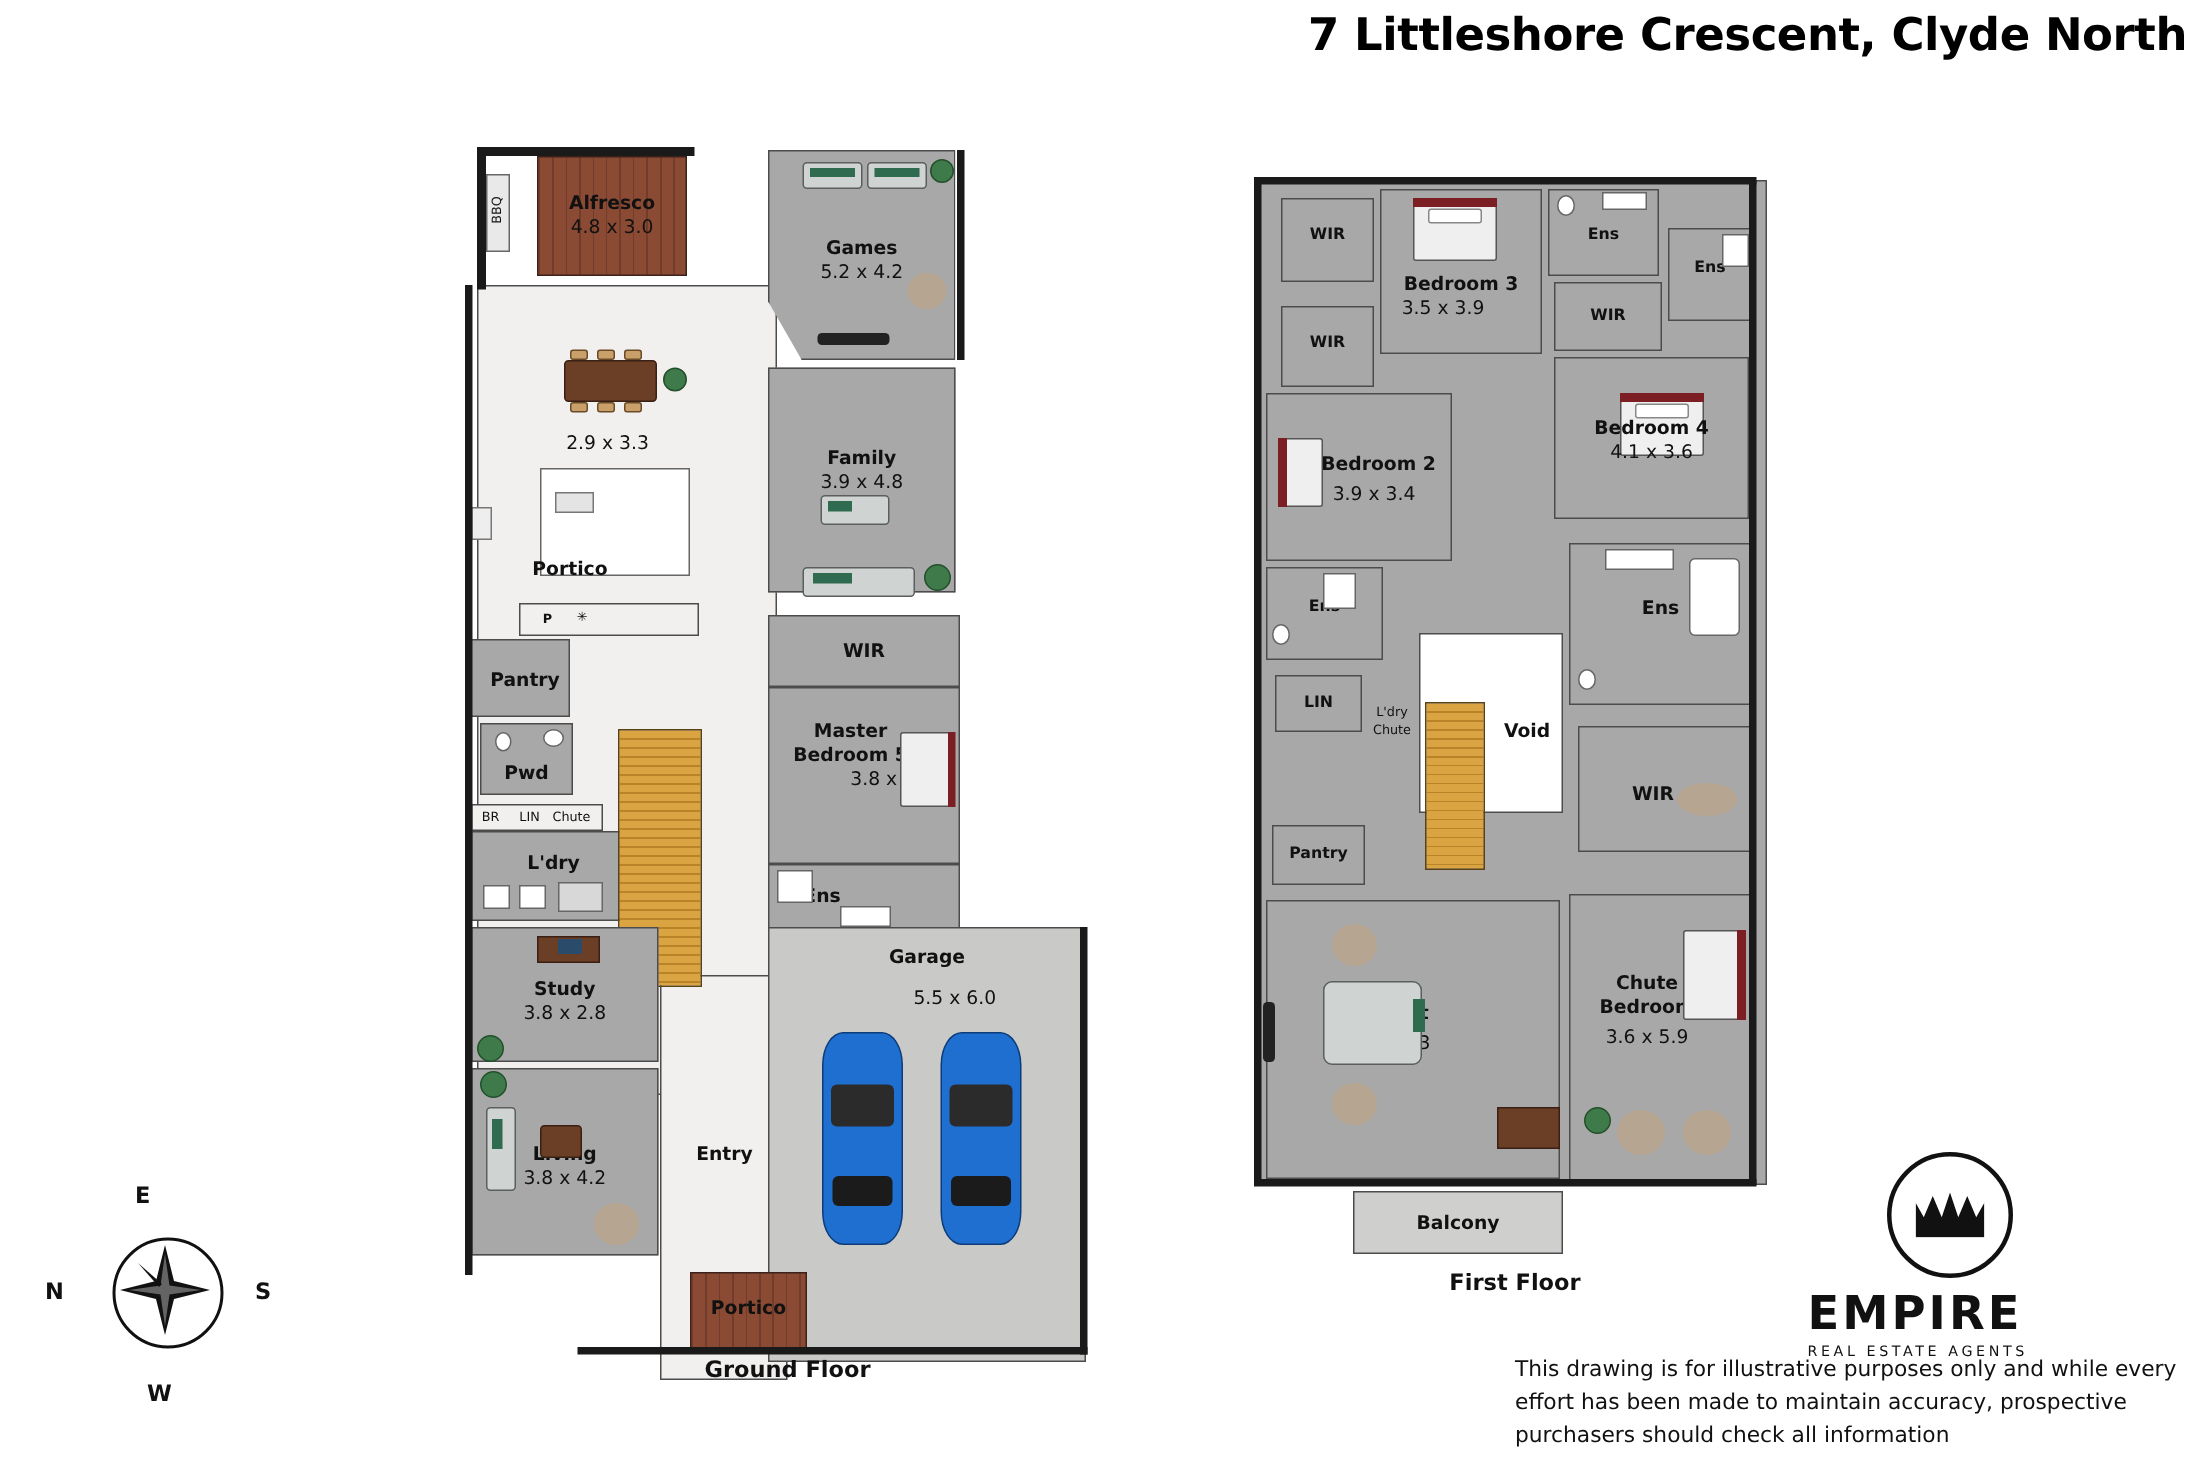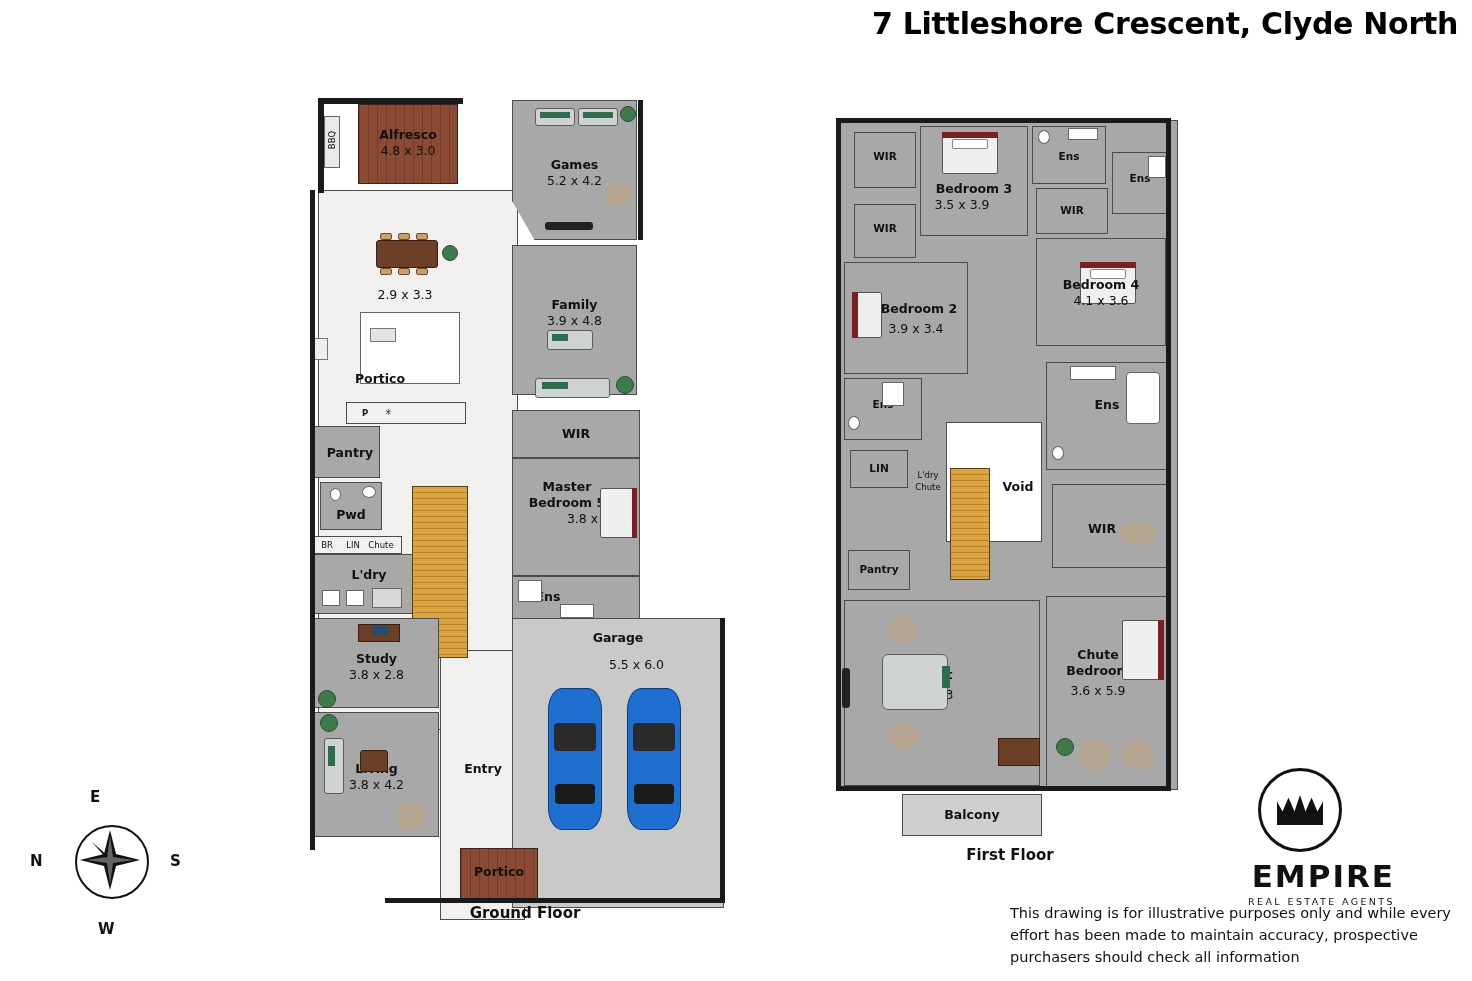--- a/index.html
+++ b/index.html
@@ -116,21 +116,21 @@
   .compass .ring {
     position:absolute; left:45px; top:45px; width:70px; height:70px;
     border:2px solid #111; border-radius:50%;
   }
   .compass .star {
     position:absolute; left:50px; top:50px; width:60px; height:60px;
   }
   .compass .pt { position:absolute; font-size:15px; font-weight:bold; }
 
   
-  .logo { position:absolute; left:1205px; top:768px; width:190px; height:120px; text-align:right; }
+  .logo { position:absolute; left:1205px; top:768px; width:190px; height:120px; text-align:left; }
   .logo .crown-box {
     width:78px; height:78px; margin:0 auto; border:3px solid #111; border-radius:50%;
     position:relative;
   }
   .logo .crown {
     position:absolute; left:50%; top:50%; transform:translate(-50%,-50%);
     width:46px; height:30px;
     background:#111;
     clip-path: polygon(0% 100%, 0% 22%, 12% 55%, 25% 8%, 38% 55%, 50% 0%, 62% 55%, 75% 8%, 88% 55%, 100% 22%, 100% 100%);
   }

